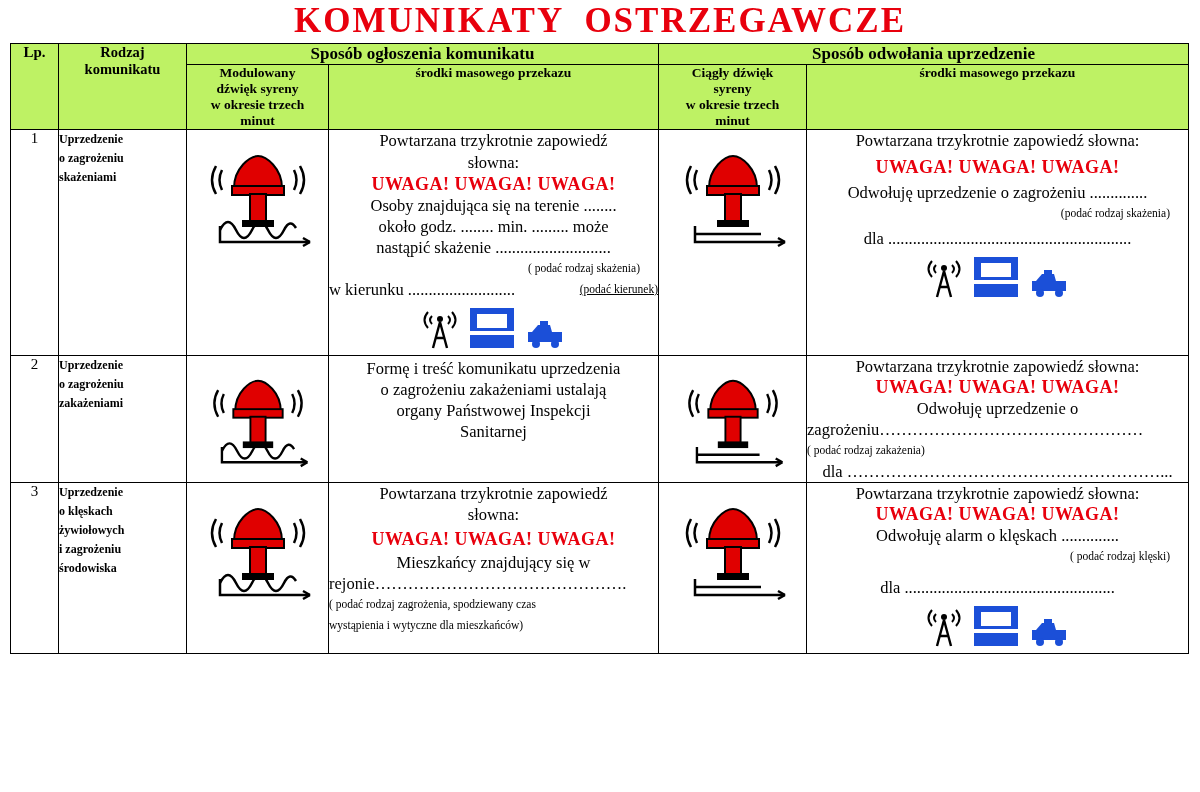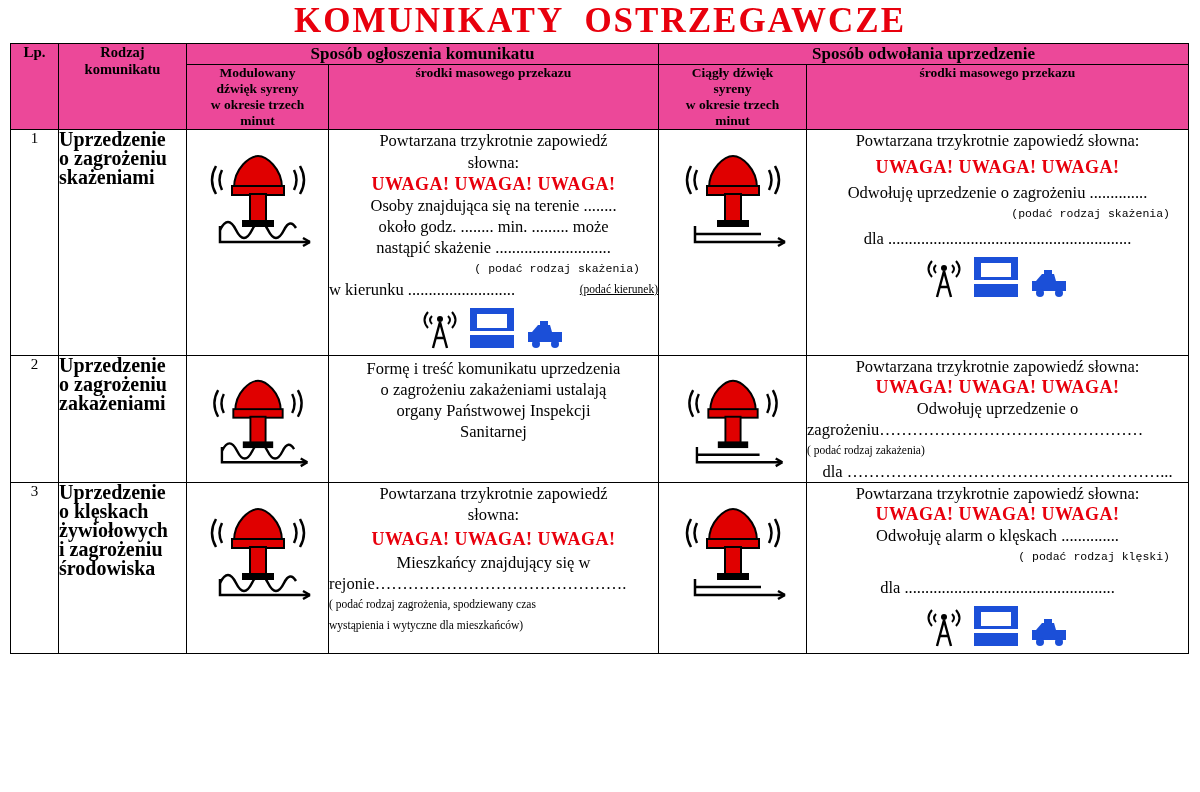--- a/index.html
+++ b/index.html
@@ -37,21 +37,21 @@
     width: 1178px;
     margin: 0 10px;
     table-layout: fixed;
   }
   table.komunikaty td, table.komunikaty th {
     border: 1px solid #000000;
     vertical-align: top;
     padding: 0;
   }
   .hdr {
-    background: #ec4899;
+    background: #bef264;
     text-align: center;
     font-weight: bold;
     font-family: "Liberation Serif", serif;
     vertical-align: middle;
   }
   .hdr-big { font-size: 17px; }
   .hdr-small { font-size: 13.5px; line-height: 16px; }
   .hdr-lp { font-size: 15px; }
   .hdr-rodzaj { font-size: 14.5px; line-height: 17px; }
 
@@ -63,21 +63,21 @@
   .c-syr2  { width: 148px; }
   .c-srod2 { width: 382px; }
 
   td.cell-num {
     text-align: center;
     font-size: 15px;
     padding-top: 10px;
   }
   td.cell-rodzaj {
     font-weight: bold;
-    font-size: 20px;
+    font-size: 12px;
     line-height: 19px;
     padding: 12px 6px 6px 8px;
     text-align: left;
   }
   td.cell-siren {
     text-align: center;
     vertical-align: middle;
   }
   td.cell-body {
     font-size: 16.5px;
@@ -88,21 +88,21 @@
   .red-warn {
     color: #e8000d;
     font-weight: bold;
     font-size: 18px;
     letter-spacing: 0.5px;
   }
   .small-note {
     font-size: 11.5px;
     font-weight: normal;
   }
-  .note-right { text-align: right; display: block; padding-right: 18px; font-family: Liberation Mono, monospace;}
+  .note-right { text-align: right; display: block; padding-right: 18px;}
   .note-center { text-align: left; display: block; }
   .line-left { text-align: left; }
 
   .icon-row {
     display: flex;
     align-items: flex-end;
     justify-content: center;
     gap: 8px;
     margin-top: 6px;
   }

